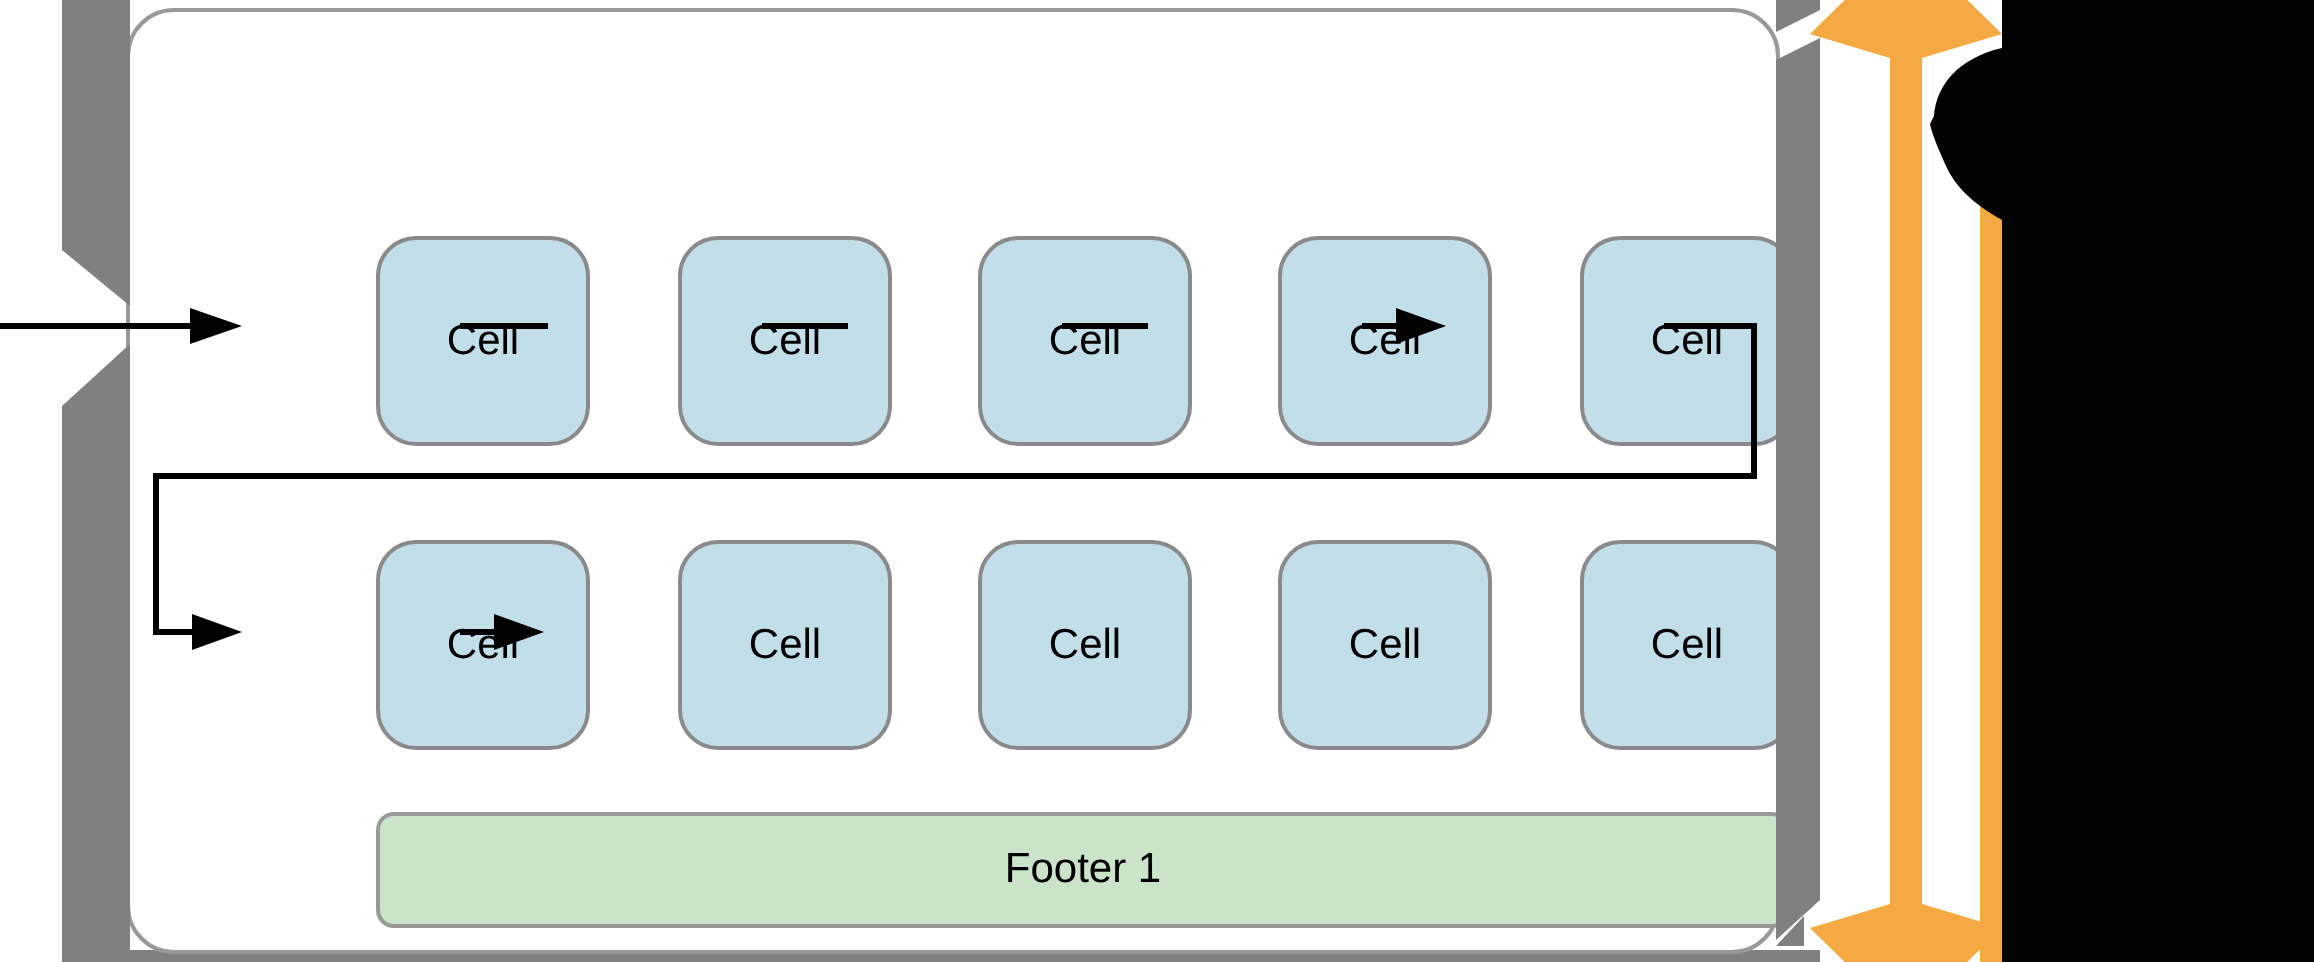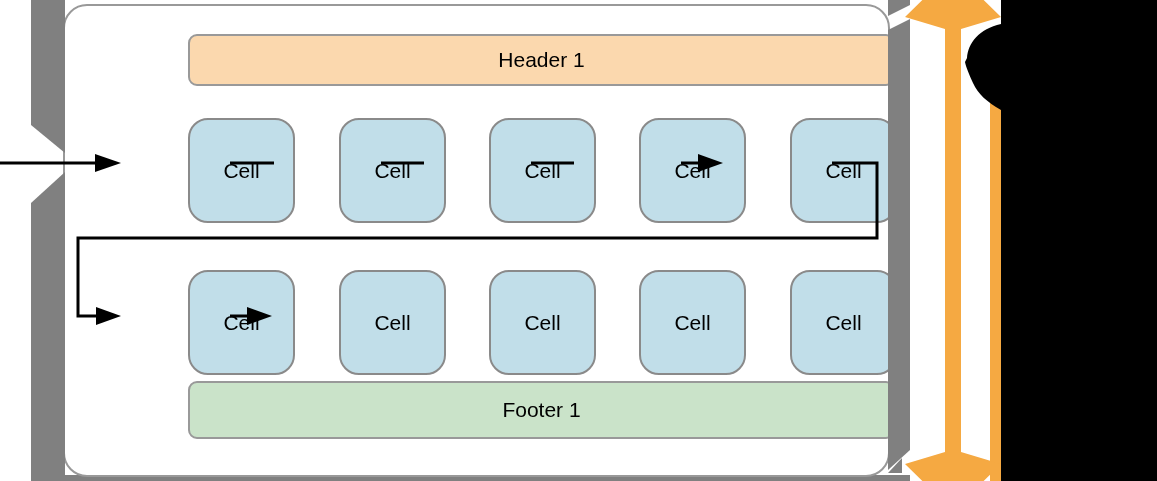--- a/index.html
+++ b/index.html
@@ -30,21 +30,21 @@
     left:63px;top:4px;width:827px;height:473px;box-sizing:border-box;
     background:#fff;border:2px solid var(--border-gray,#999);border-radius:24px;
   }
   .supplementary{
     position:absolute;left:123px;width:707px;box-sizing:border-box;
     border:2px solid var(--border-gray,#999);border-radius:9px;
     display:flex;align-items:center;justify-content:center;
     font-size:21px;
   }
   .header-bar{top:28px;height:52px;background:var(--header-fill,#fbd8ae);}
-  .footer-bar{top:375px;height:58px;background:var(--footer-fill,#cae3c9);}
+  .footer-bar{top:400px;height:58px;background:var(--footer-fill,#cae3c9);}
   .cell{
     position:absolute;width:107px;height:105px;box-sizing:border-box;
     background:var(--cell-fill,#c1dee9);border:2px solid #8a8a8a;border-radius:20px;
     display:flex;align-items:center;justify-content:center;
     font-size:21px;
   }
   .row1{top:112px;} .row2{top:264px;}
   .cx1{left:123px;} .cx2{left:274px;} .cx3{left:424px;} .cx4{left:574px;} .cx5{left:725px;}
   
   #overlay{position:absolute;left:0;top:0;z-index:10;}
@@ -56,23 +56,20 @@
 </head>
 <body>
 
 <div id="canvas">
 
   <div class="abs black-mask"></div>
 
   <div class="abs frame frame-bottom"></div>
 
   <div class="abs panel">
-    <div class="supplementary header-bar">
-      <span>Header 1</span>
-    </div>
 
     <div class="cell row1 cx1">
         <span>Cell</span>
       </div>
     <div class="cell row1 cx2">
         <span>Cell</span>
       </div>
     <div class="cell row1 cx3">
         <span>Cell</span>
       </div>

